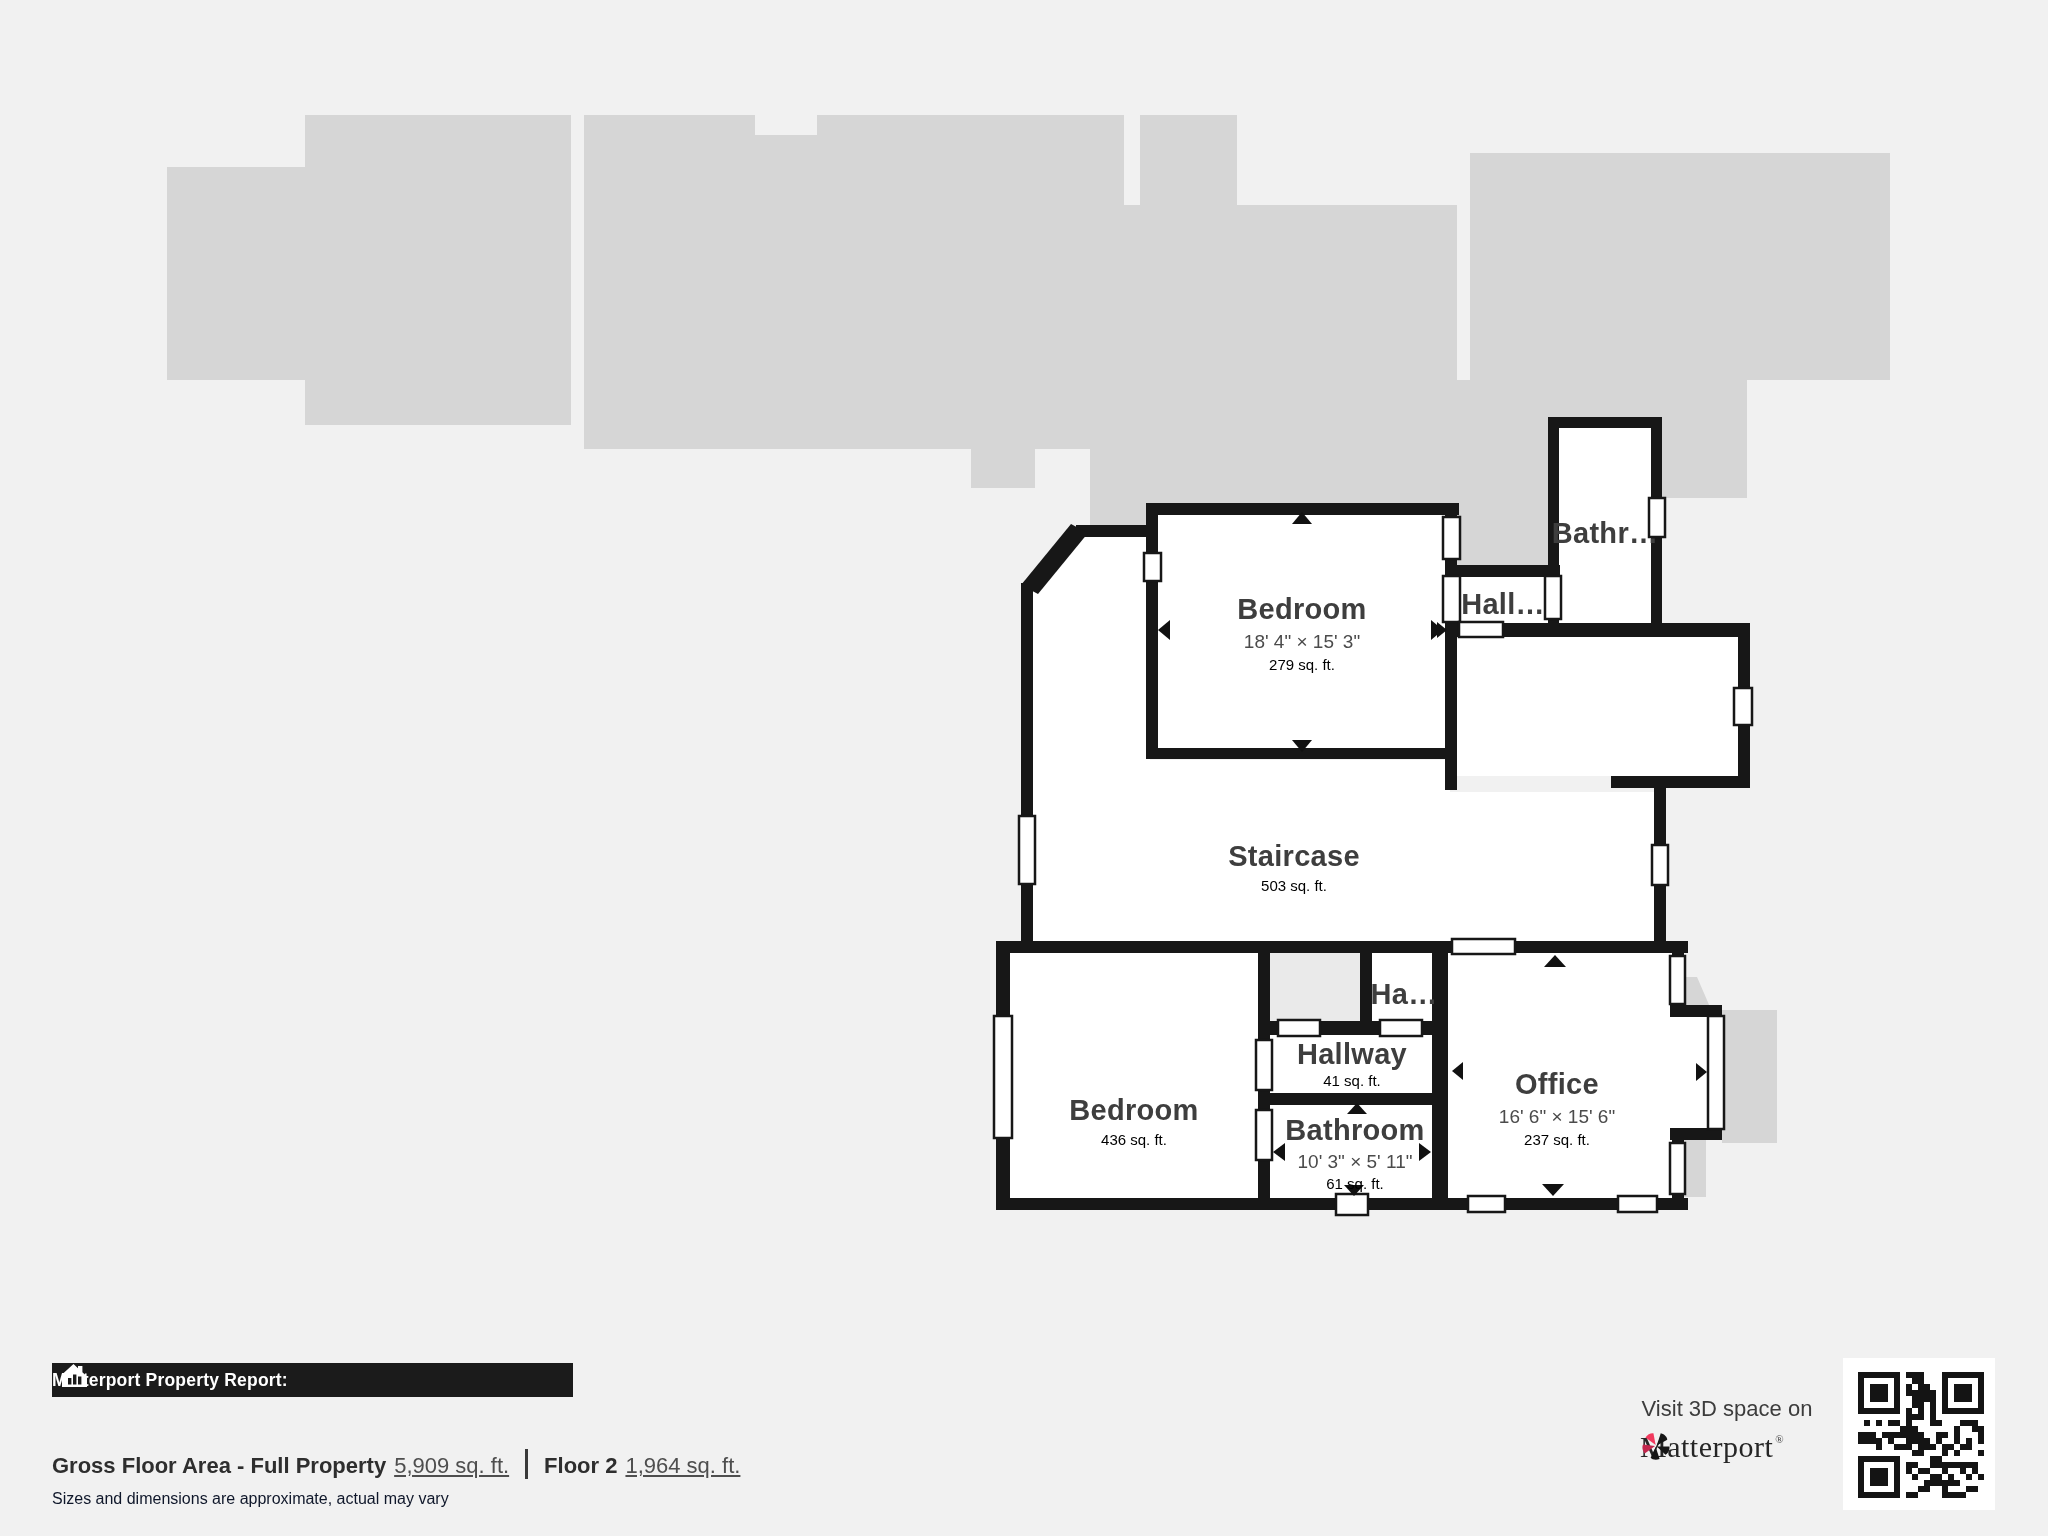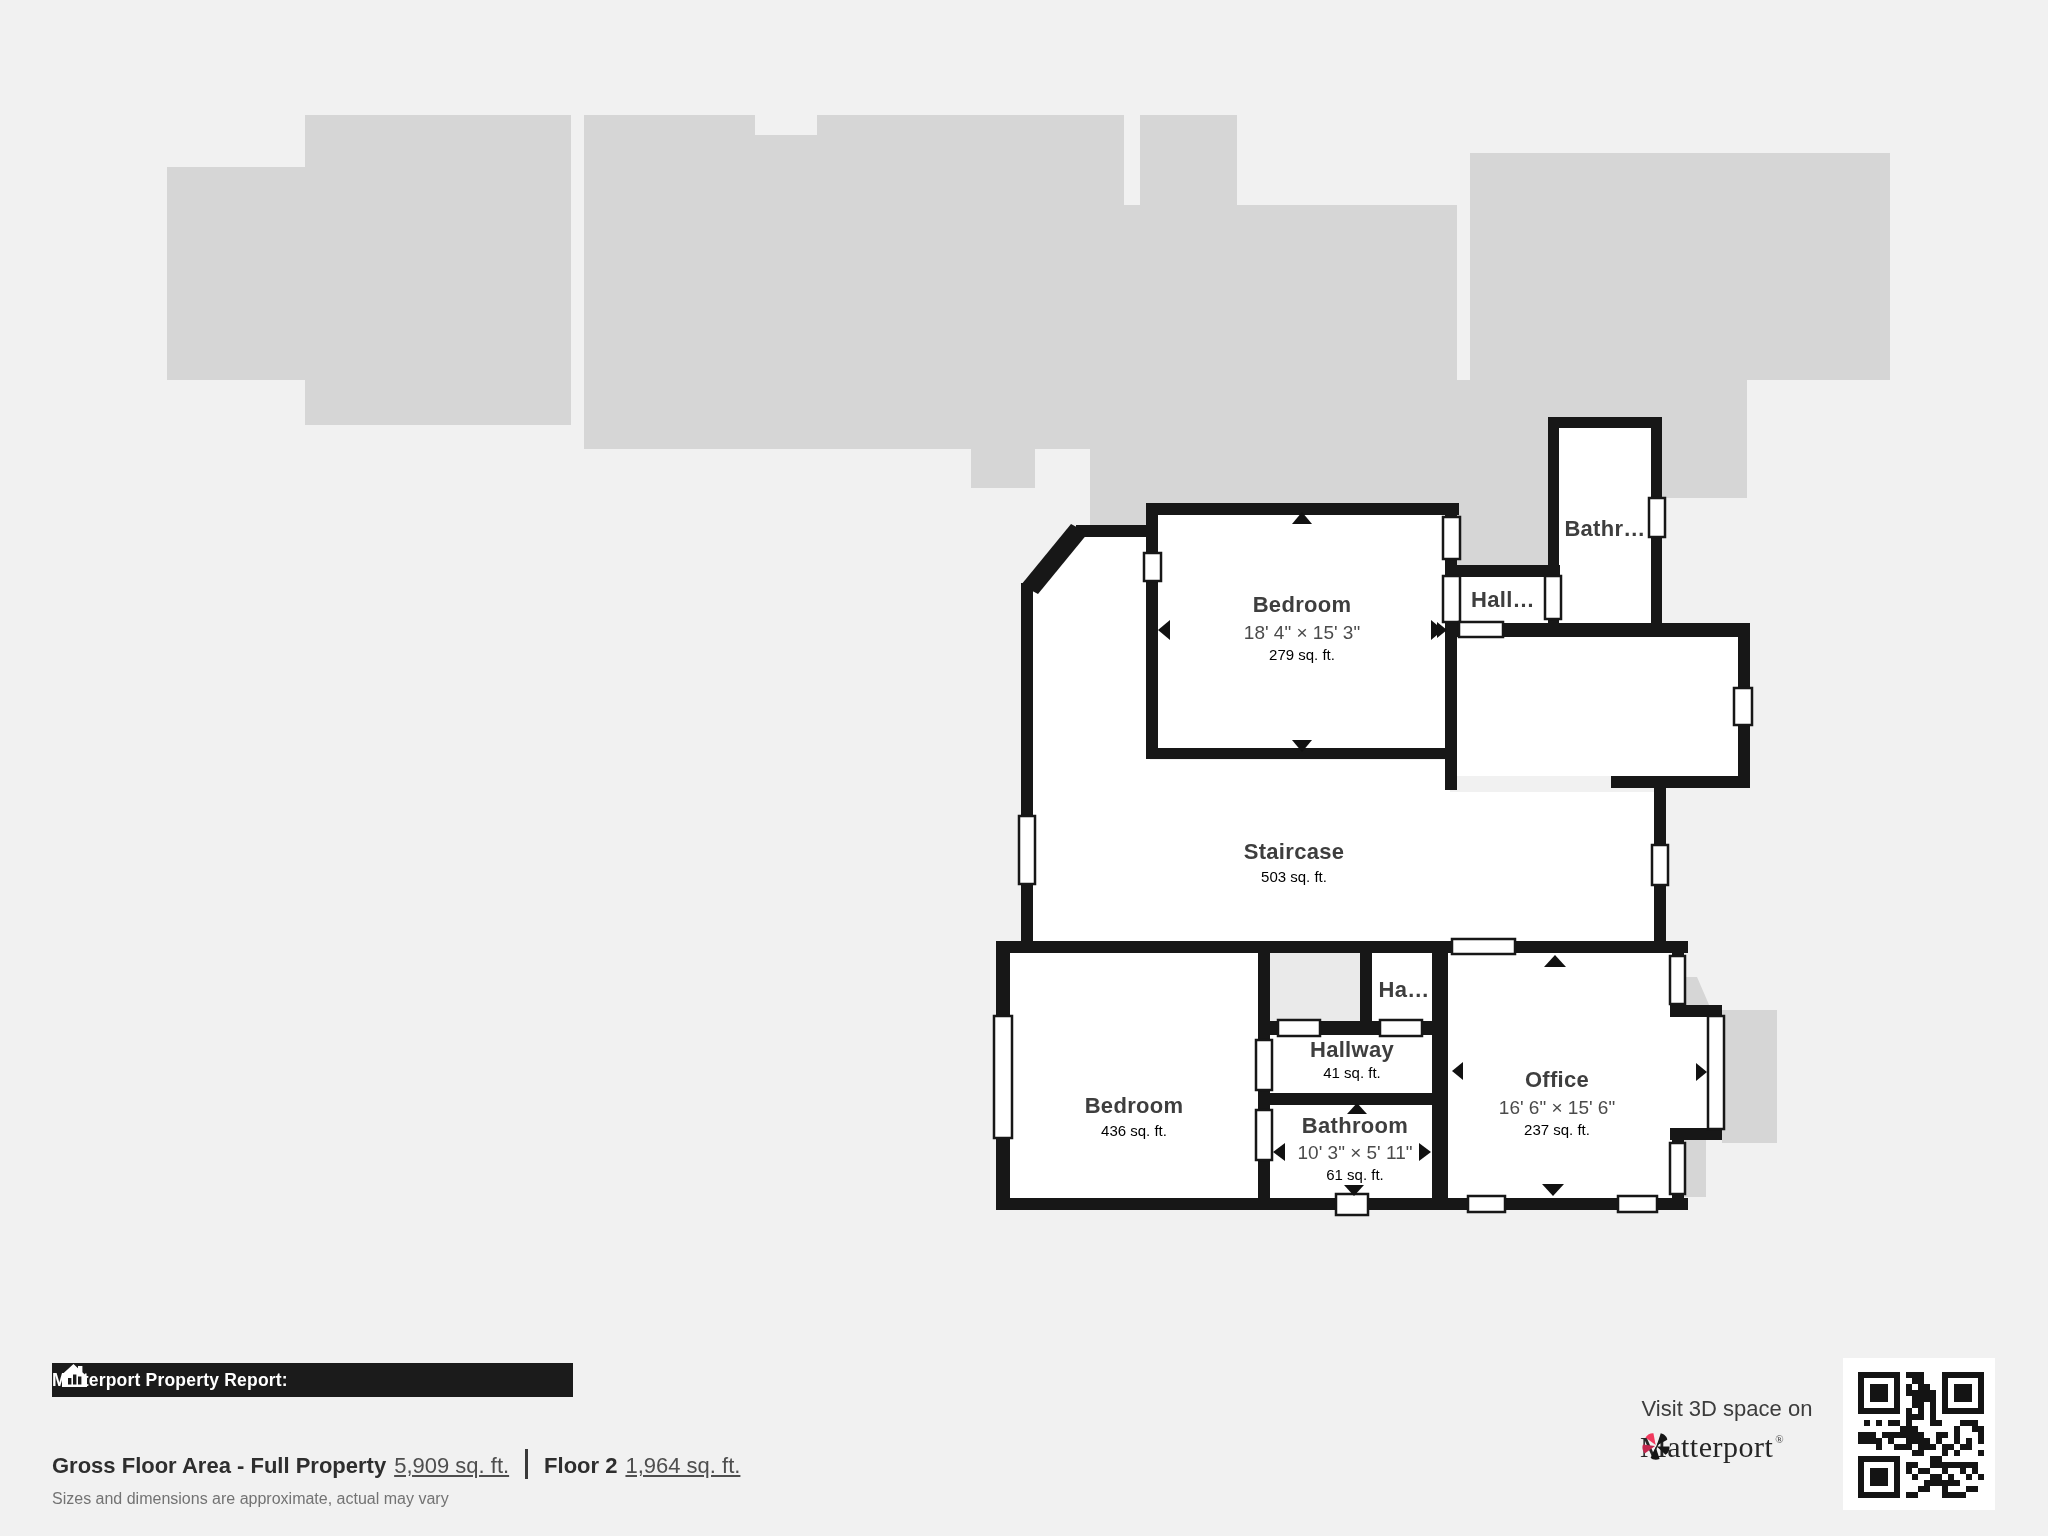--- a/index.html
+++ b/index.html
@@ -7,42 +7,42 @@
     width:2048px;height:1536px;position:relative;overflow:hidden;
     background:#f1f1f1;
     font-family:"Liberation Sans","DejaVu Sans",sans-serif;
   }
   #stage{position:absolute;inset:0;}
   svg{position:absolute;left:0;top:0;}
   .room-label{
     position:absolute;transform:translate(-50%,0);
     text-align:center;line-height:1.35;white-space:nowrap;pointer-events:none;
   }
-  .room-name{font-weight:bold;font-size:22px;color:#3e3e3e;letter-spacing:.3px;}
+  .room-name{font-weight:bold;font-size:29px;color:#3e3e3e;letter-spacing:.3px;}
   .room-dim{font-size:19px;color:#4b4b4b;}
   .room-area{font-size:15px;color:#000000;}
   
   .report-bar{
     position:absolute;left:52px;top:1363px;width:521px;height:34px;
     background:#1b1b1b;display:flex;align-items:center;gap:12px;padding:0;
   }
   .report-bar .bar-text{color:#fff;font-weight:bold;font-size:17.5px;letter-spacing:.2px;}
   .house-icon{margin-left:9px;width:27px;height:25px;flex:0 0 auto;}
   .address-line{
     position:absolute;left:52px;top:1407px;font-weight:bold;font-size:29px;color:#1f1f1f;letter-spacing:.2px;
   }
   .area-line{
     position:absolute;left:52px;top:1449px;font-size:22px;color:#3a3a3a;
     display:flex;align-items:flex-end;
   }
   .area-line .b{font-weight:bold;color:#2e2e2e;}
   .area-line .v{margin-left:8px;color:#4e4e4e;text-decoration:underline;}
   .area-sep{display:inline-block;width:3px;height:30px;background:#3a3a3a;margin:0 16px;}
   .disclaimer-line{
-    position:absolute;left:52px;top:1490px;font-size:16px;color:#737373;
+    position:absolute;left:52px;top:1490px;font-size:16px;color:#0f172a;
   }
   
   .visit-text{
     position:absolute;left:1727px;top:1396px;transform:translateX(-50%);
     font-size:22px;color:#3c3c3c;
   }
   .brand-row{
     position:absolute;left:1640px;top:1430px;display:flex;align-items:center;gap:10px;
   }
   .brand-word{

